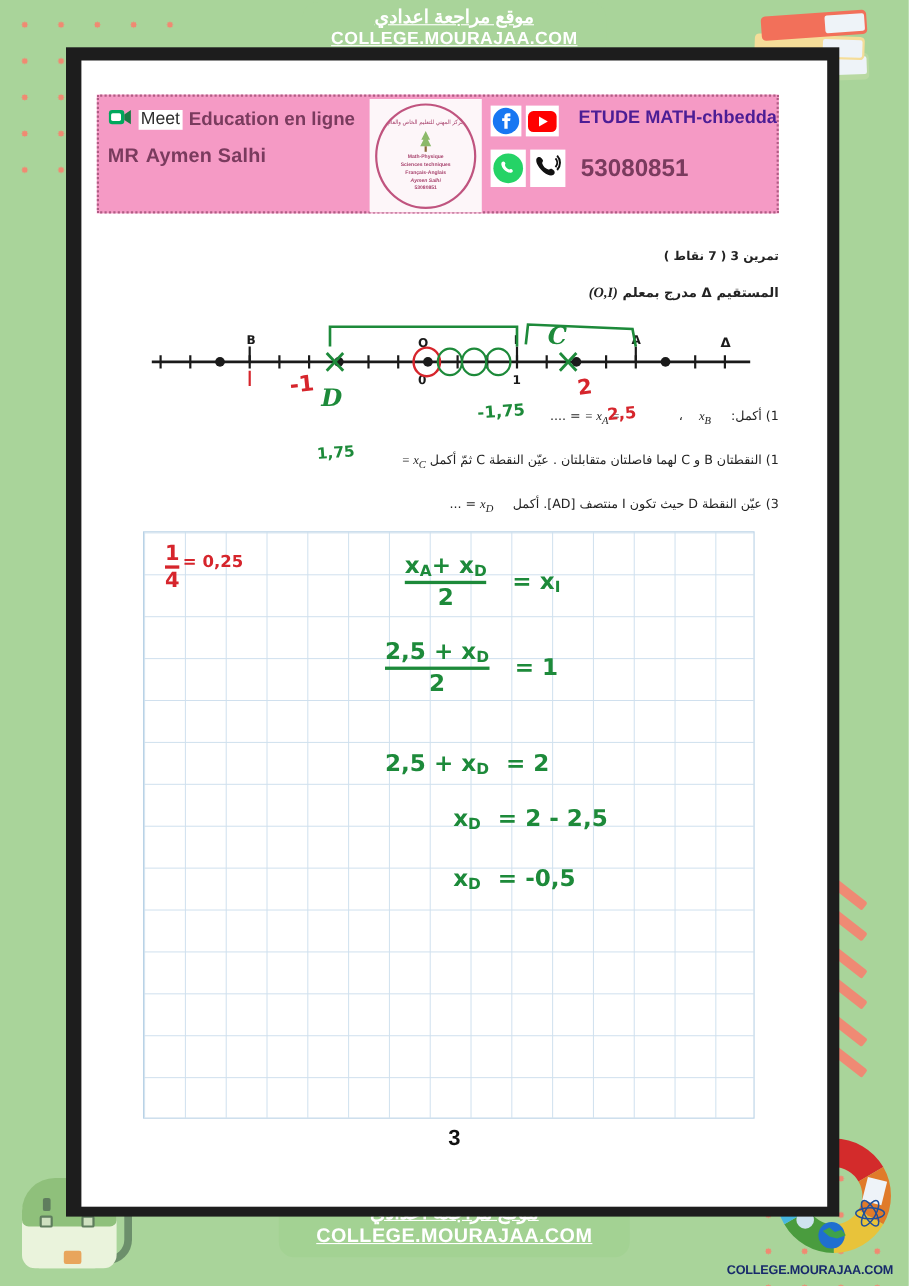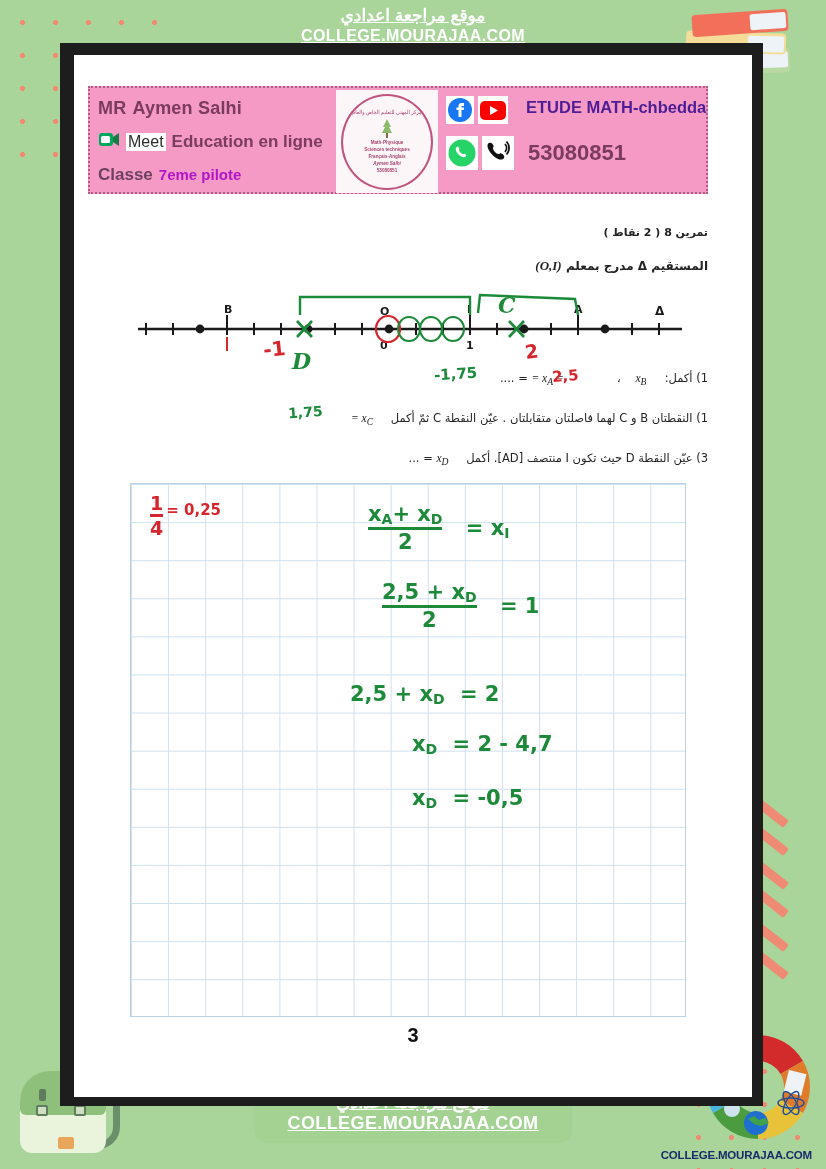--- a/index.html
+++ b/index.html
@@ -261,37 +261,33 @@
 
 <div class="corner-url">COLLEGE.MOURAJAA.COM</div>
 
 <div class="dark-backdrop"></div>
 <div class="paper"></div>
 
 <div class="hdr">
 
   <div class="hdr-left">
     <div class="hdr-row">
-      <span class="hdr-name">MR</span>
-      <span class="hdr-name">Aymen Salhi</span>
-    </div>
-    <div class="hdr-row">
       <span>
         <svg width="22" height="19" viewBox="0 0 22 19">
           <rect x="1" y="3" width="14" height="13" rx="3" fill="#00a85d"></rect>
           <rect x="3" y="6" width="9" height="7" rx="1.5" fill="#ffffff"></rect>
           <path d="M15 7 L21 3 L21 16 L15 12 Z" fill="#1a7a45"></path>
         </svg>
       </span>
       <span class="hdr-meet-label">Meet</span>
       <span class="hdr-edu">Education en ligne</span>
     </div>
     <div class="hdr-row">
-      <span class="hdr-classe">Classe</span>
-      <span class="hdr-classval">7eme pilote</span>
+      <span class="hdr-name">MR</span>
+      <span class="hdr-name">Aymen Salhi</span>
     </div>
   </div>
 
   <div class="seal">
     <div class="seal-oval">
       <div class="seal-top">مركز المهني للتعليم الخاص والعام</div>
       <svg class="seal-tree" viewBox="0 0 20 22">
         <path d="M10 2 L6 10 L8 10 L5 16 L15 16 L12 10 L14 10 Z" fill="#8cb96a"></path>
         <rect x="9" y="16" width="2" height="5" fill="#8a6a3a"></rect>
       </svg>
@@ -327,21 +323,21 @@
         <path d="M6 5c2-1 3.5.5 4.5 2.5.6 1.3-.8 2-.6 2.9.6 2.6 3 5 5.6 5.7.9.2 1.6-1.2 2.9-.6C20.4 16.5 22 18 21 20c-1.5 2.6-6 1.8-10-1.6C7.2 15.2 4.2 10.5 4.5 7.3 4.6 6.2 5.2 5.4 6 5z" fill="#111"></path>
         <path d="M22 6 a6 6 0 0 1 0 8" fill="none" stroke="#111" stroke-width="1.8"></path>
         <path d="M23.5 3.5 a9.5 9.5 0 0 1 0 13" fill="none" stroke="#111" stroke-width="1.8"></path>
       </svg>
     </div>
     <div class="hdr-brand">ETUDE MATH-chbedda</div>
     <div class="hdr-phone">53080851</div>
   </div>
 </div>
 
-<div class="ar-text ex-title">تمرين 8 ( 2 نقاط )</div>
+<div class="ar-text ex-title">تمرين 3 ( 7 نقاط )</div>
 
 <div class="ar-text ex-sub">
   <span>المستقيم   Δ  مدرج بمعلم</span>
   <span class="math" style="font-size:13px">(O,I)</span>
 </div>
 
 <div class="axis-wrap">
   <svg width="560" height="88" viewBox="0 0 560 88">
 
     <line x1="8" y1="44" x2="552" y2="44" stroke="#1a1a1a" stroke-width="2.6"></line>
@@ -426,21 +422,21 @@
   <span class="math"><span>x</span><sub>A</sub> =</span>
   <span style="display:inline-block;width:46px"></span>
   <span>،</span>
   &nbsp;&nbsp;
   <span class="math"><span>x</span><sub>B</sub> =</span>
   <span>= ....</span>
 </div>
 
 <div class="ar-text q q2">
   <span>1) النقطتان  B  و  C  لهما فاصلتان متقابلتان . عيّن النقطة  C   ثمّ أكمل</span>
-  <span class="math" style="margin-right:14px"><span>x</span><sub>C</sub> =</span>
+  <span class="math" style=""><span>x</span><sub>C</sub> =</span>
 </div>
 
 <div class="ar-text q q3">
   <span>3) عيّن النقطة  D  حيث تكون  I  منتصف [AD]. أكمل</span>
   <span class="math" style="margin-right:14px"><span>x</span><sub>D</sub></span>
   <span>= ...</span>
 </div>
 
 <div class="ans ans-xa hw-red">2,5</div>
 <div class="ans ans-xb hw-green">-1,75</div>
@@ -466,38 +462,38 @@
     </span>
     <span class="fracbar" style="display:block;"></span>
     <span style="display:block">2</span>
   </span>
   <span style="vertical-align:middle;margin-left:16px;">
     <span>= x</span><span class="sub">I</span>
   </span>
 </div>
 
 <div class="eq" style="left:350px; top:580px;">
-  <span style="display:inline-block;text-align:center;vertical-align:middle;margin-left:32px;">
+  <span style="display:inline-block;text-align:center;vertical-align:middle;">
     <span style="display:block">
       <span>2,5 + x</span><span class="sub">D</span>
     </span>
     <span class="fracbar" style="display:block;"></span>
     <span style="display:block">2</span>
   </span>
   <span style="vertical-align:middle;margin-left:16px;">= 1</span>
 </div>
 
 <div class="eq" style="left:350px; top:682px;">
   <span>2,5 + x</span><span class="sub">D</span>
   <span style="margin-left:8px">= 2</span>
 </div>
 
 <div class="eq" style="left:412px; top:732px;">
   <span>x</span><span class="sub">D</span>
-  <span style="margin-left:8px">= 2 - 4,7</span>
+  <span style="margin-left:8px">= 2 - 2,5</span>
 </div>
 
 <div class="eq" style="left:412px; top:786px;">
   <span>x</span><span class="sub">D</span>
   <span style="margin-left:8px">= -0,5</span>
 </div>
 
 <div class="page-num">3</div>
 
 </body></html>

